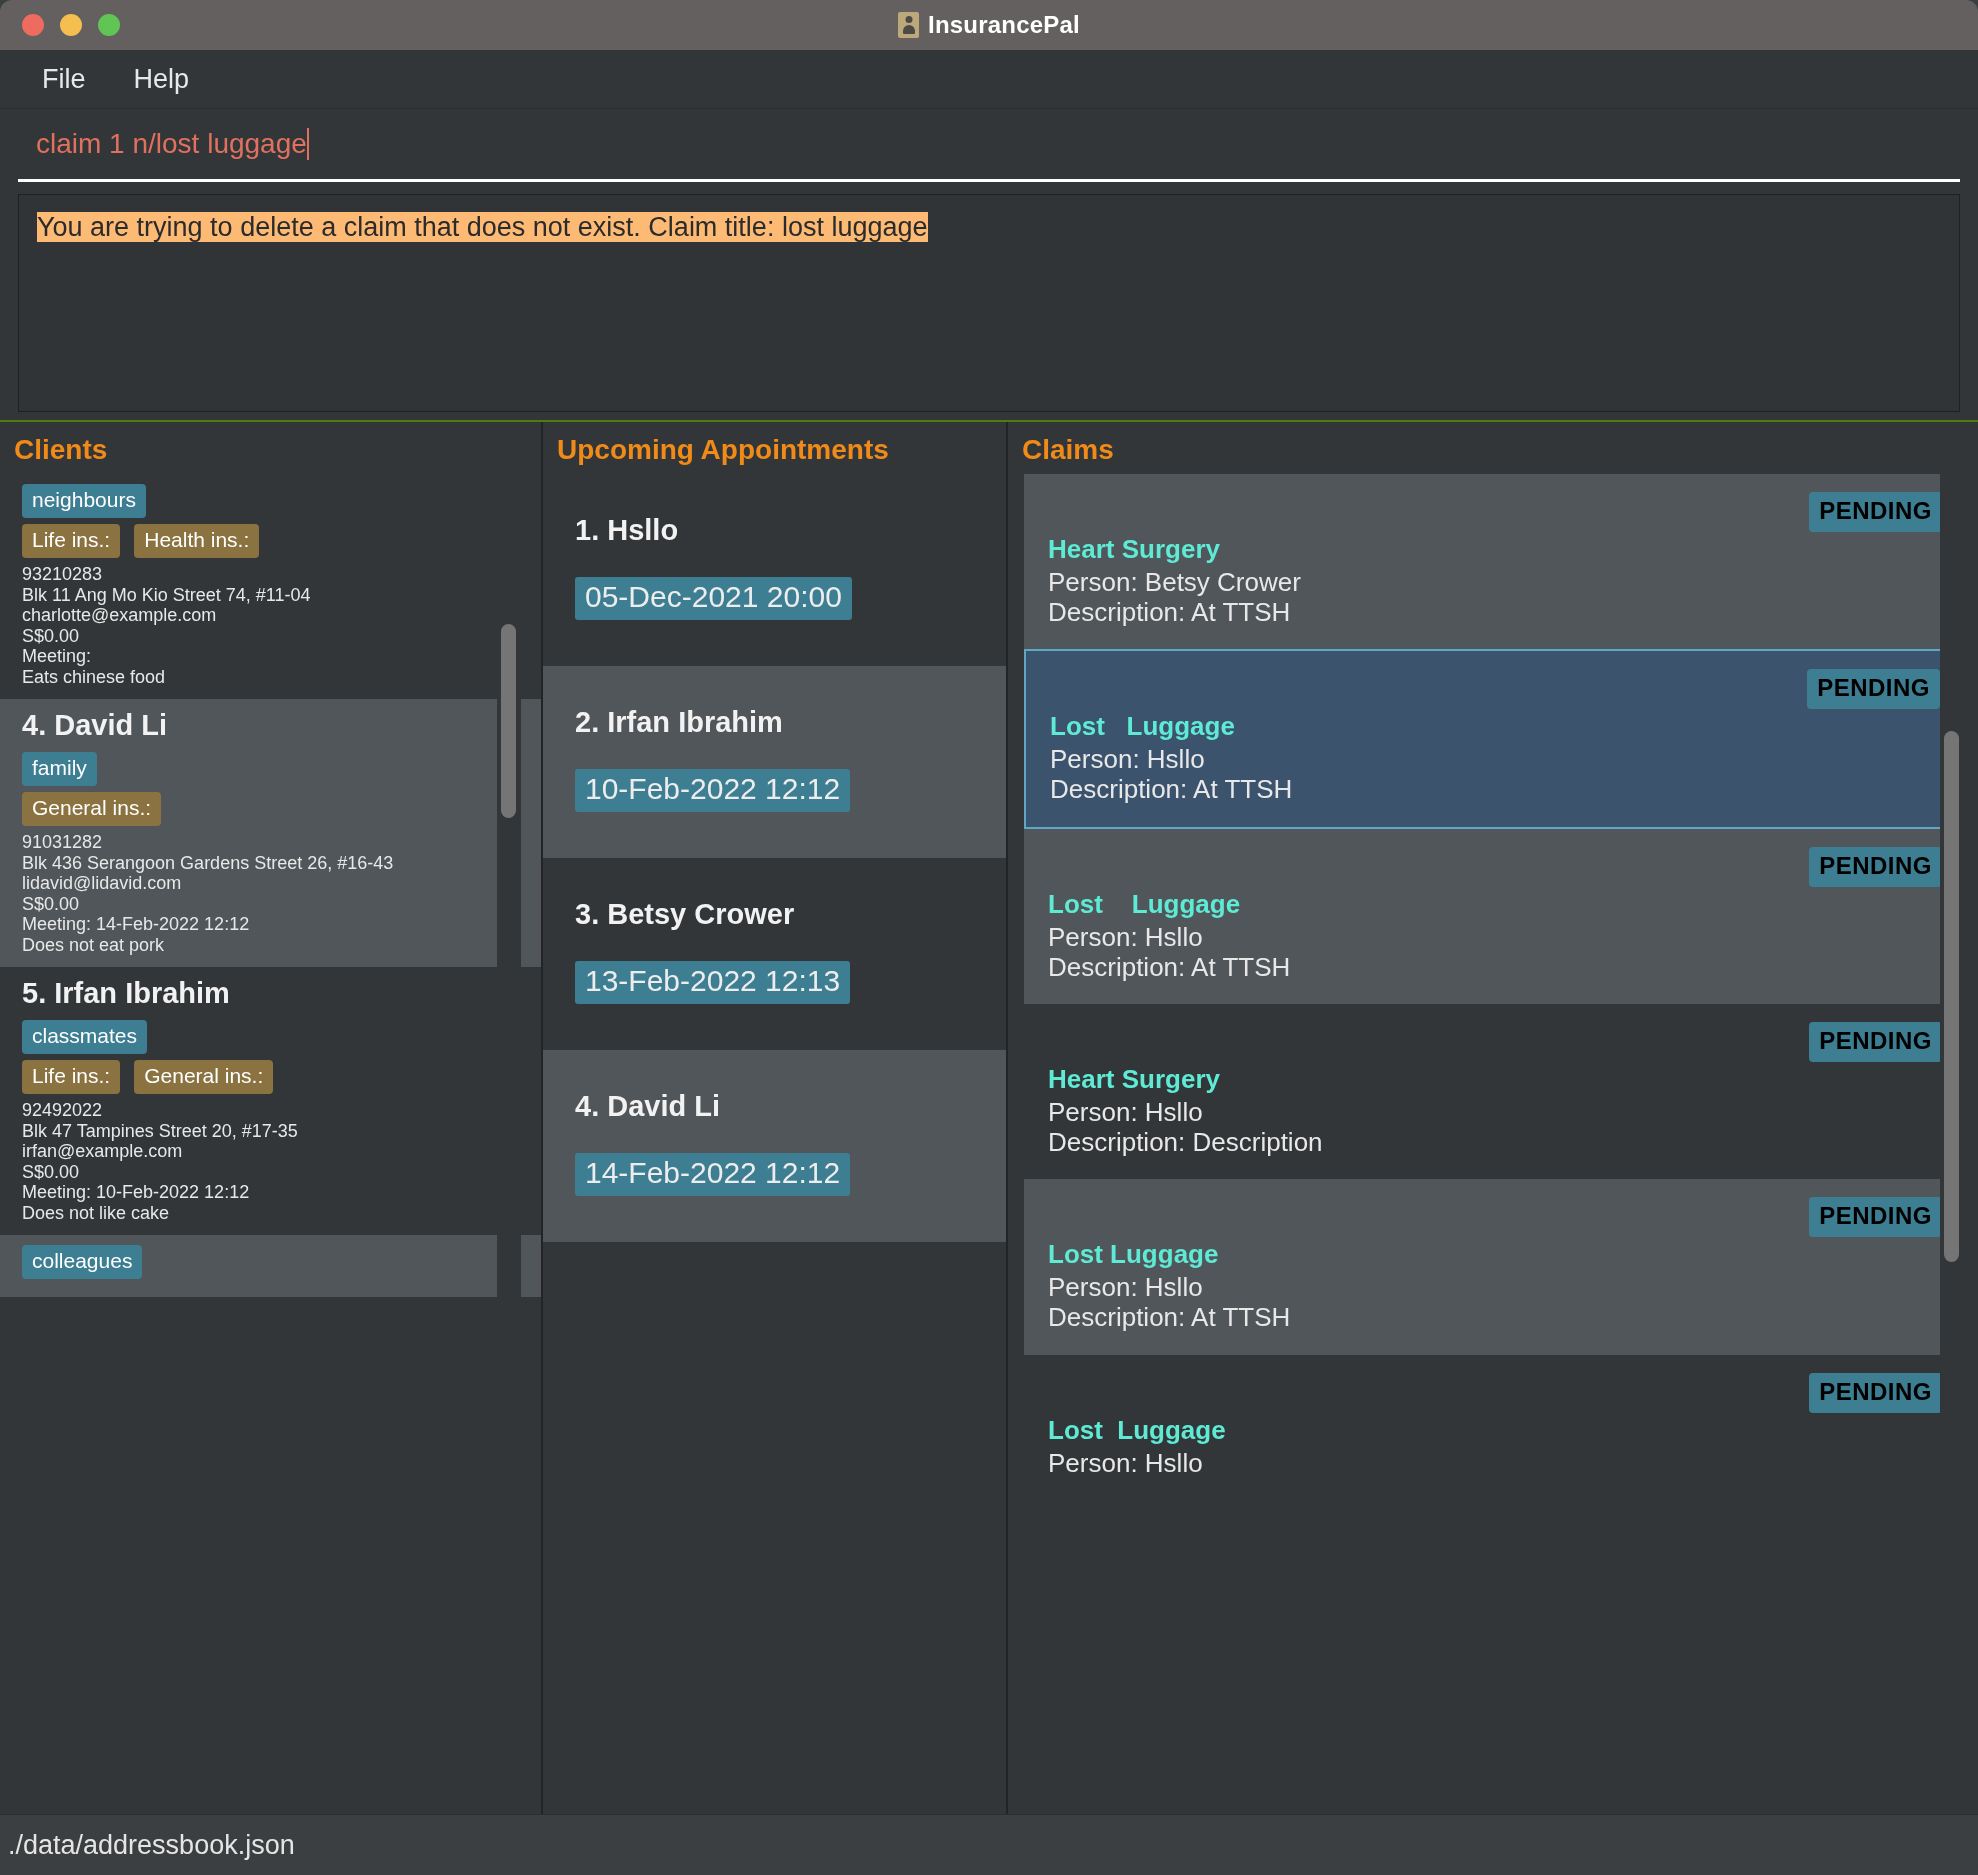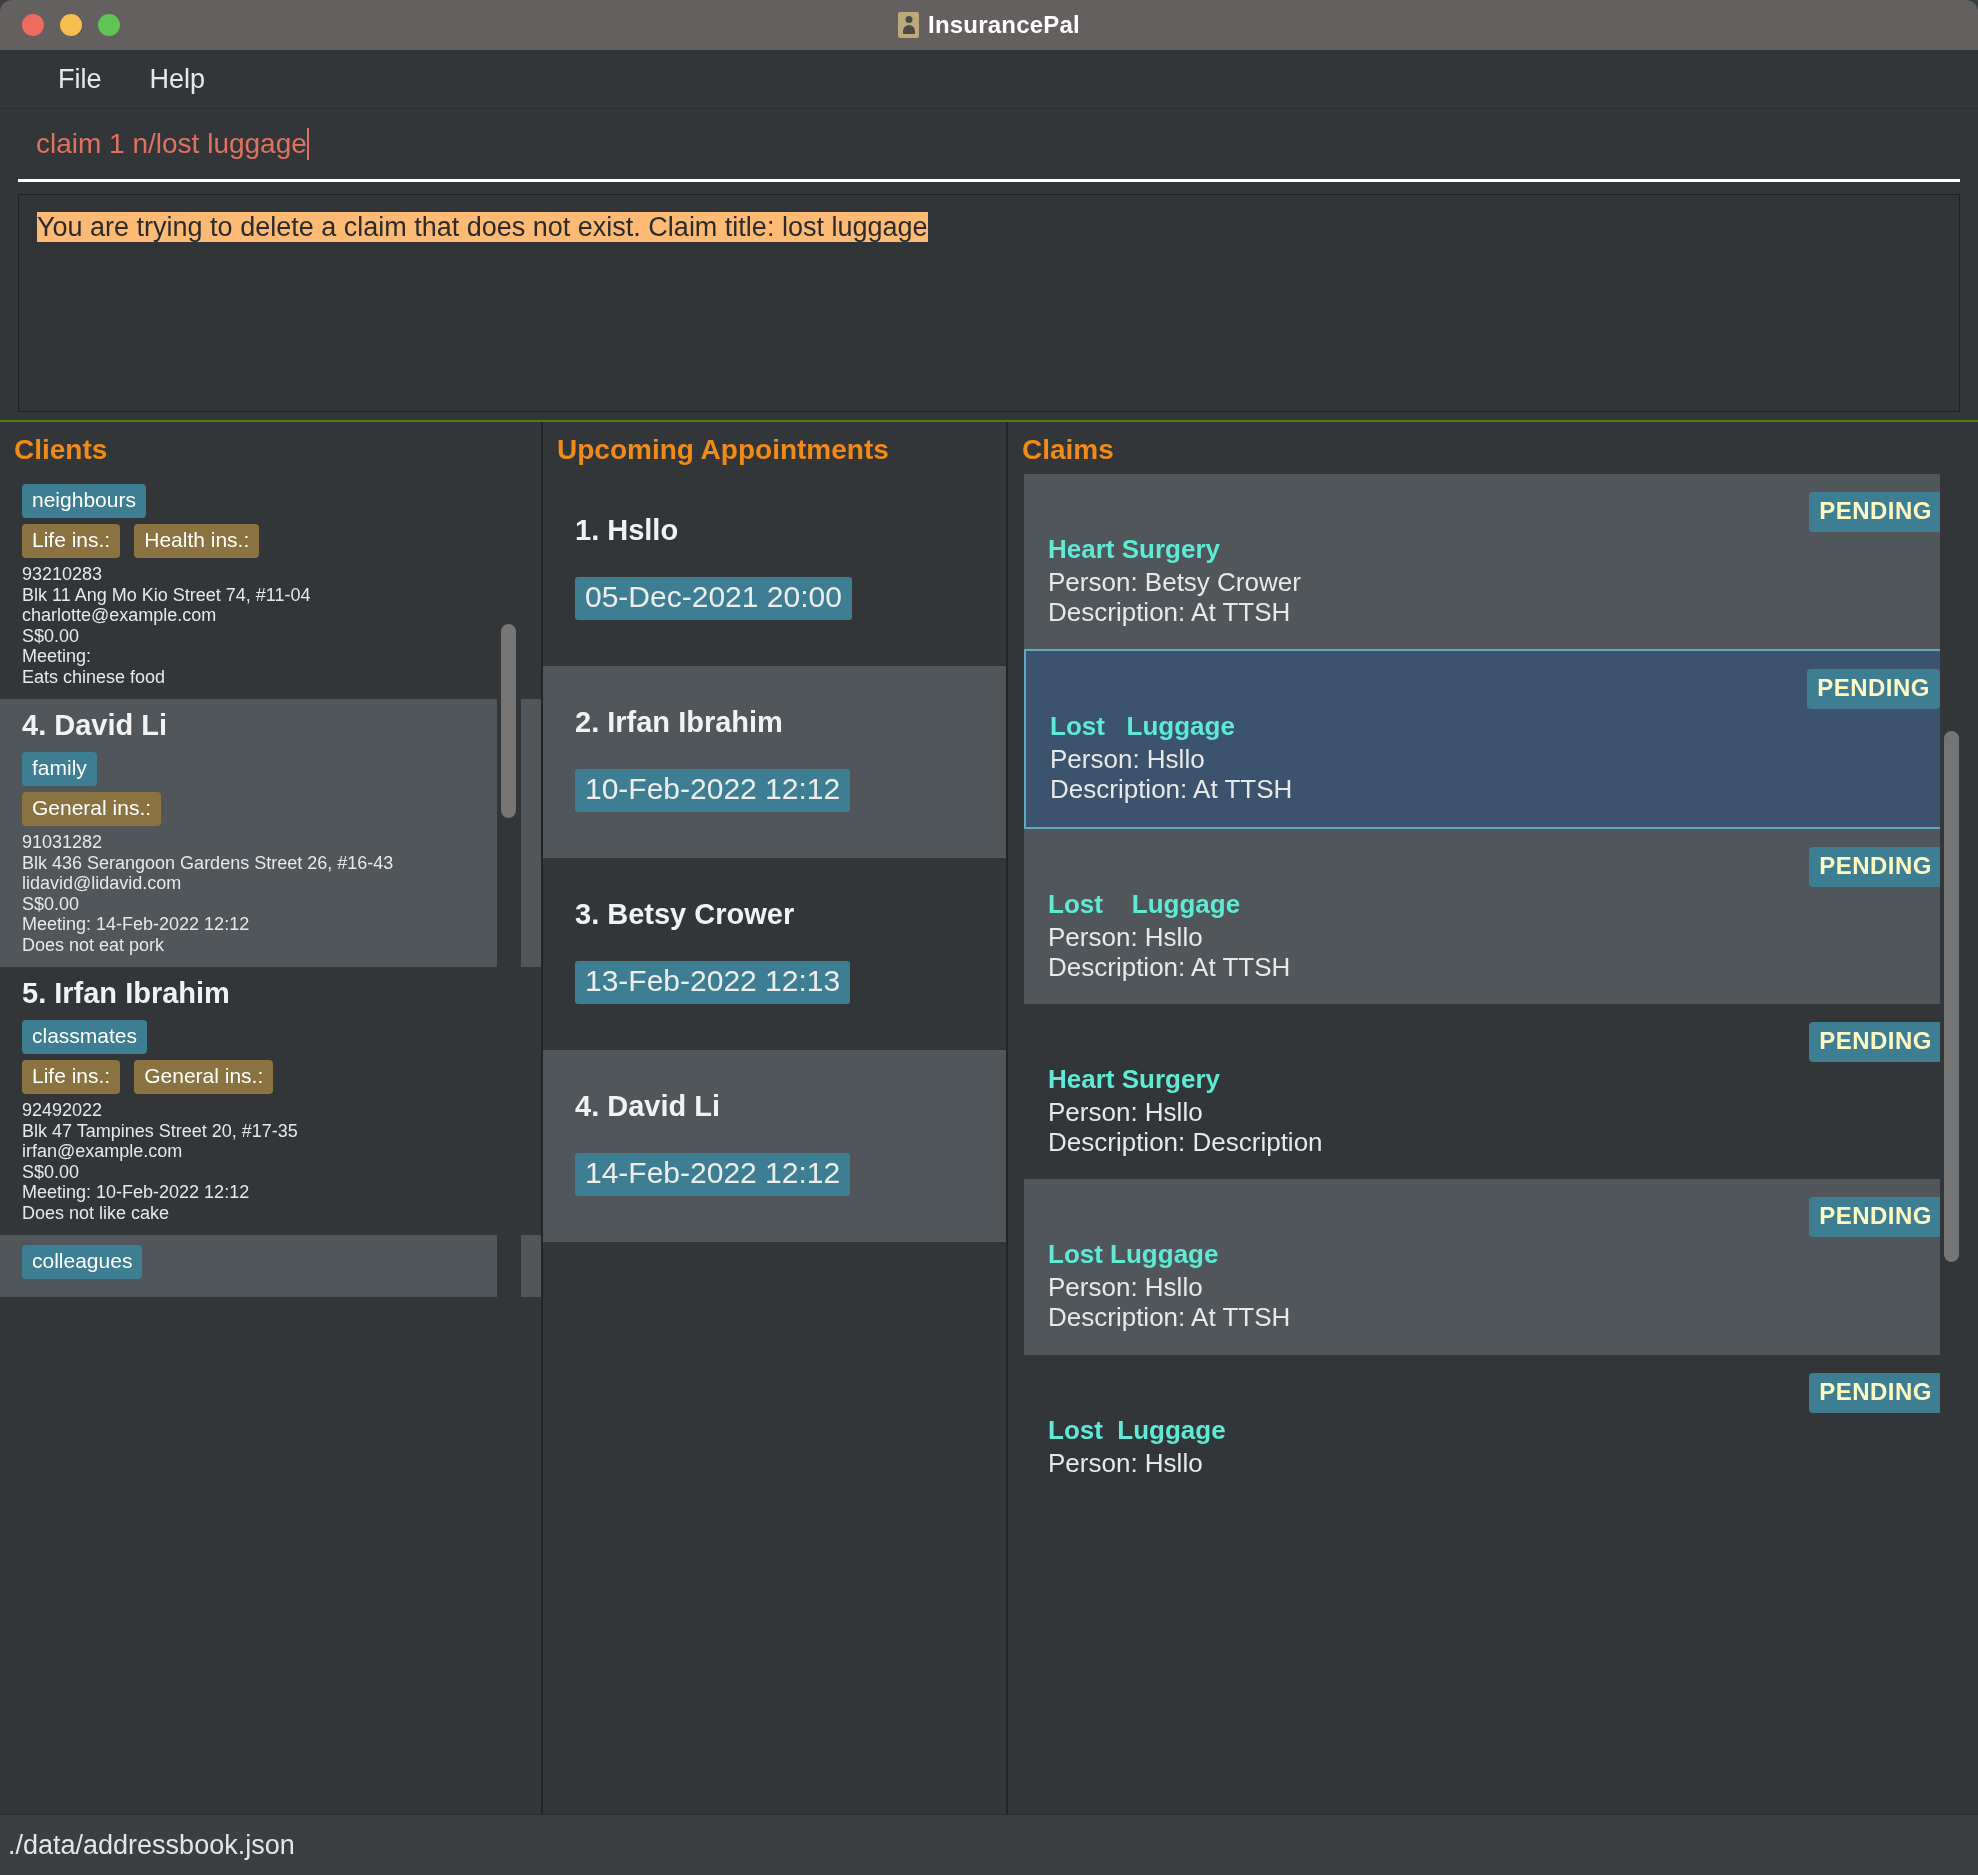--- a/index.html
+++ b/index.html
@@ -56,21 +56,21 @@
   .title-text {
     color: #ffffff; font-size: 24px; font-weight: bold;
     letter-spacing: 0.2px;
   }
 
   
   .menubar {
     height: 59px; flex: 0 0 59px;
     background: #333638;
     display: flex; align-items: center;
-    padding-left: 40px; gap: 12px;
+    padding-left: 24px; gap: 12px;
     border-bottom: 1px solid #2b2d2f;
   }
   .menu-item {
     color: #e8e8e8; font-size: 27px;
     padding: 6px 18px;
     cursor: default;
   }
 
   
   .cmdwrap {
@@ -206,21 +206,21 @@
     margin: 0 16px 0 16px;
     min-height: 149px;
   }
   .claim-card.alt { background: #50565a; }
   .claim-card.selected {
     background: #3c536e;
     border: 2px solid #5fa8c4;
   }
   .badge {
     position: absolute; right: 20px; top: 18px;
-    background: #3d7e93; color: #fef9c3;
+    background: #3d7e93; color: #000000;
     font-size: 24px; font-weight: bold;
     padding: 5px 10px 7px 10px;
     border-radius: 4px; letter-spacing: 0.5px;
   }
   .claim-title {
     color: #5eead4; font-size: 26px; font-weight: bold;
     margin-top: 42px; margin-bottom: 2px; white-space: pre;
   }
   .claim-line {
     color: #e8e8e8; font-size: 26px; line-height: 1.16;

